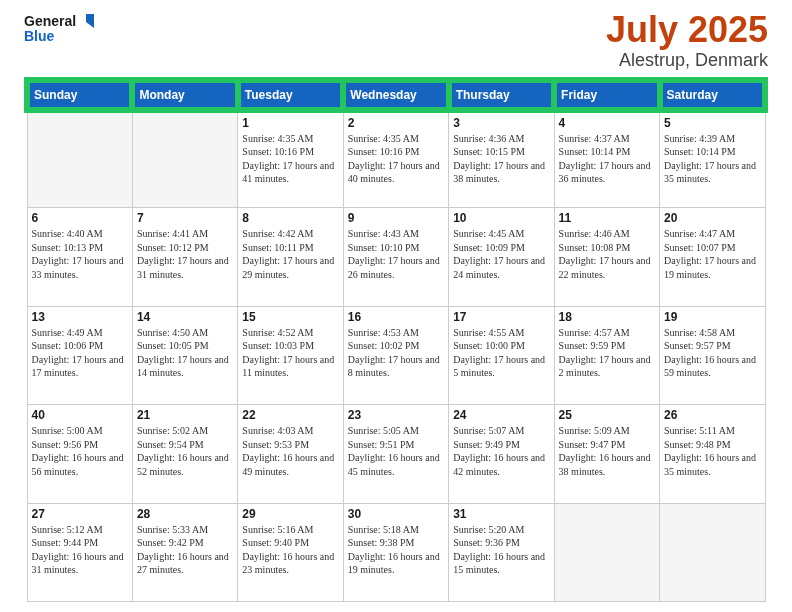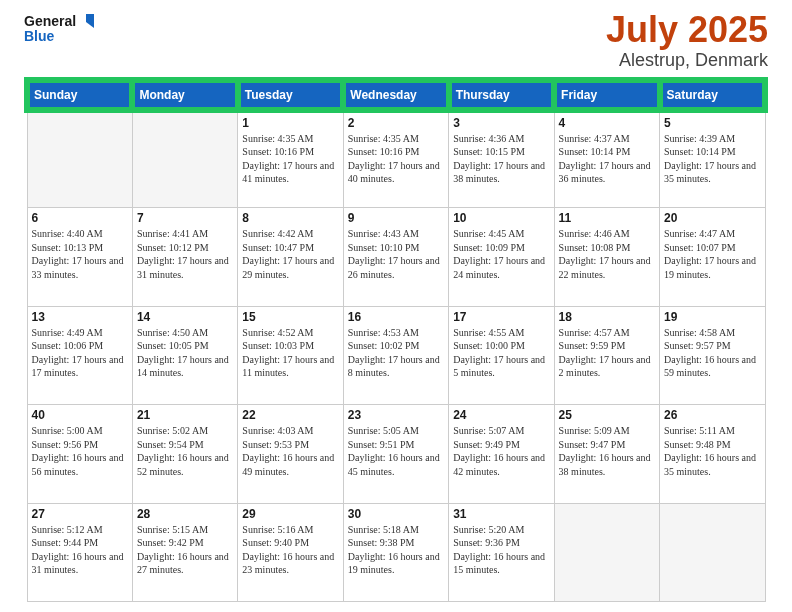--- a/index.html
+++ b/index.html
@@ -162,21 +162,21 @@
           <td>
             <div class="day-num">7</div>
             <div class="day-detail">Sunrise: 4:41 AM
 Sunset: 10:12 PM
 Daylight: 17 hours
 and 31 minutes.</div>
           </td>
           <td>
             <div class="day-num">8</div>
             <div class="day-detail">Sunrise: 4:42 AM
-Sunset: 10:47 PM
+Sunset: 10:11 PM
 Daylight: 17 hours
 and 29 minutes.</div>
           </td>
           <td>
             <div class="day-num">9</div>
             <div class="day-detail">Sunrise: 4:43 AM
 Sunset: 10:10 PM
 Daylight: 17 hours
 and 26 minutes.</div>
           </td>
@@ -307,21 +307,21 @@
         <tr>
           <td>
             <div class="day-num">27</div>
             <div class="day-detail">Sunrise: 5:12 AM
 Sunset: 9:44 PM
 Daylight: 16 hours
 and 31 minutes.</div>
           </td>
           <td>
             <div class="day-num">28</div>
-            <div class="day-detail">Sunrise: 5:15 AM
+            <div class="day-detail">Sunrise: 5:33 AM
 Sunset: 9:42 PM
 Daylight: 16 hours
 and 27 minutes.</div>
           </td>
           <td>
             <div class="day-num">29</div>
             <div class="day-detail">Sunrise: 5:16 AM
 Sunset: 9:40 PM
 Daylight: 16 hours
 and 23 minutes.</div>

